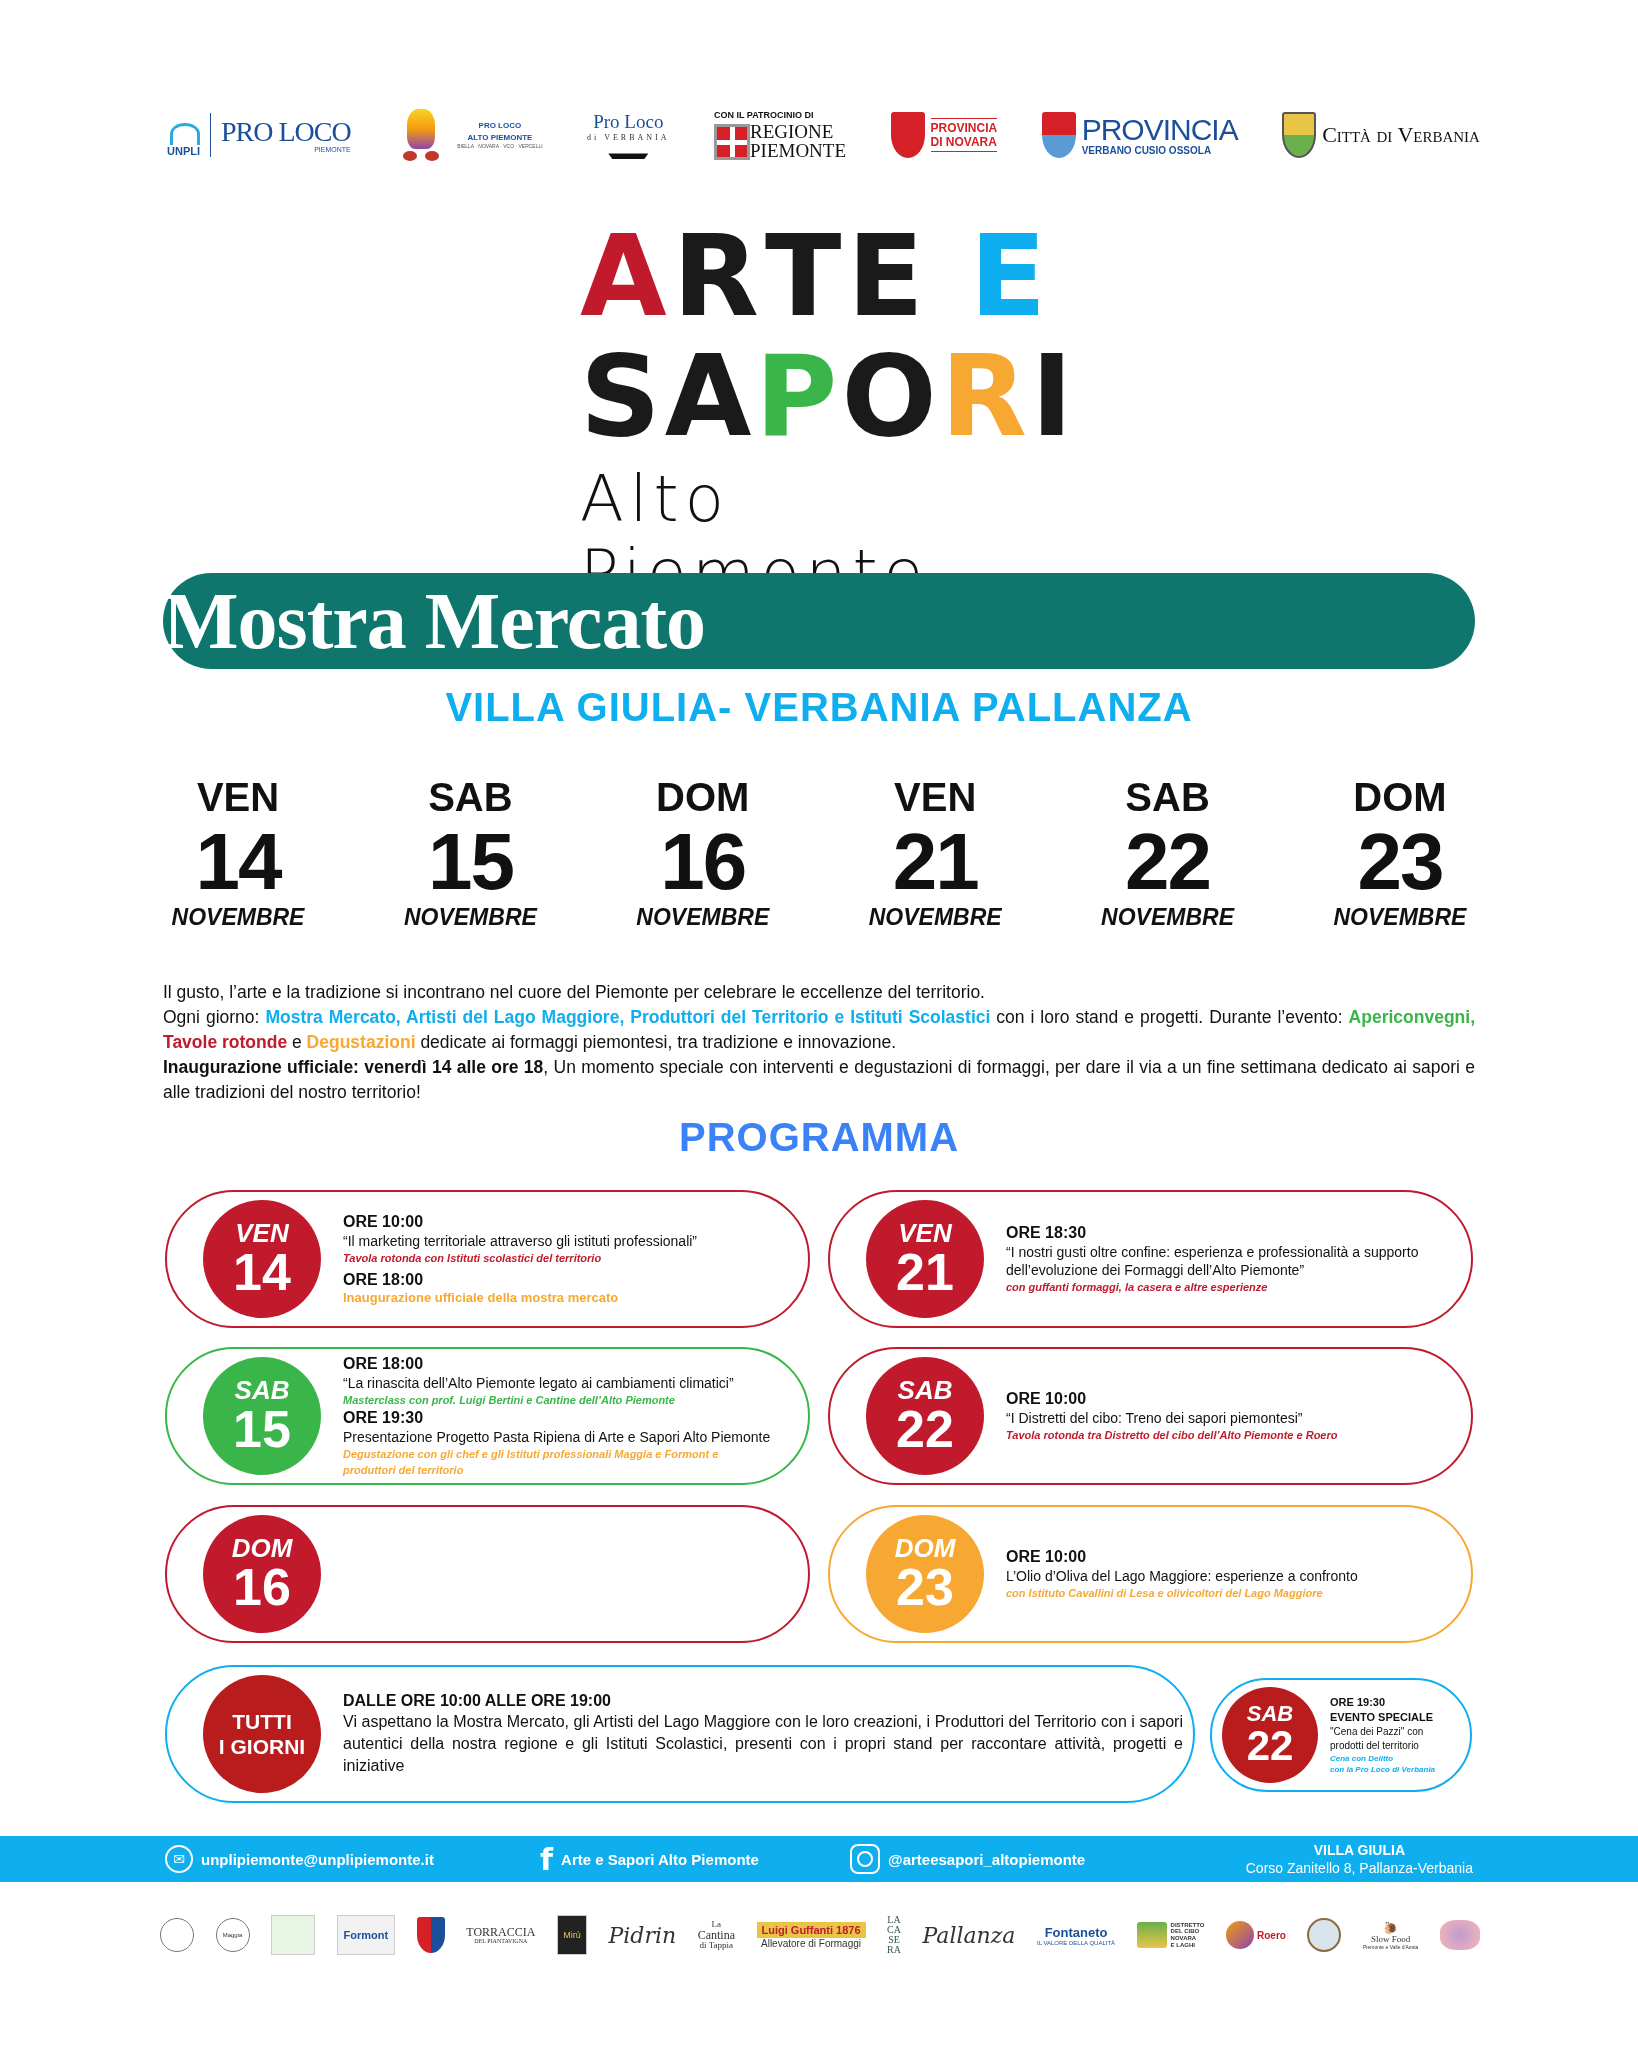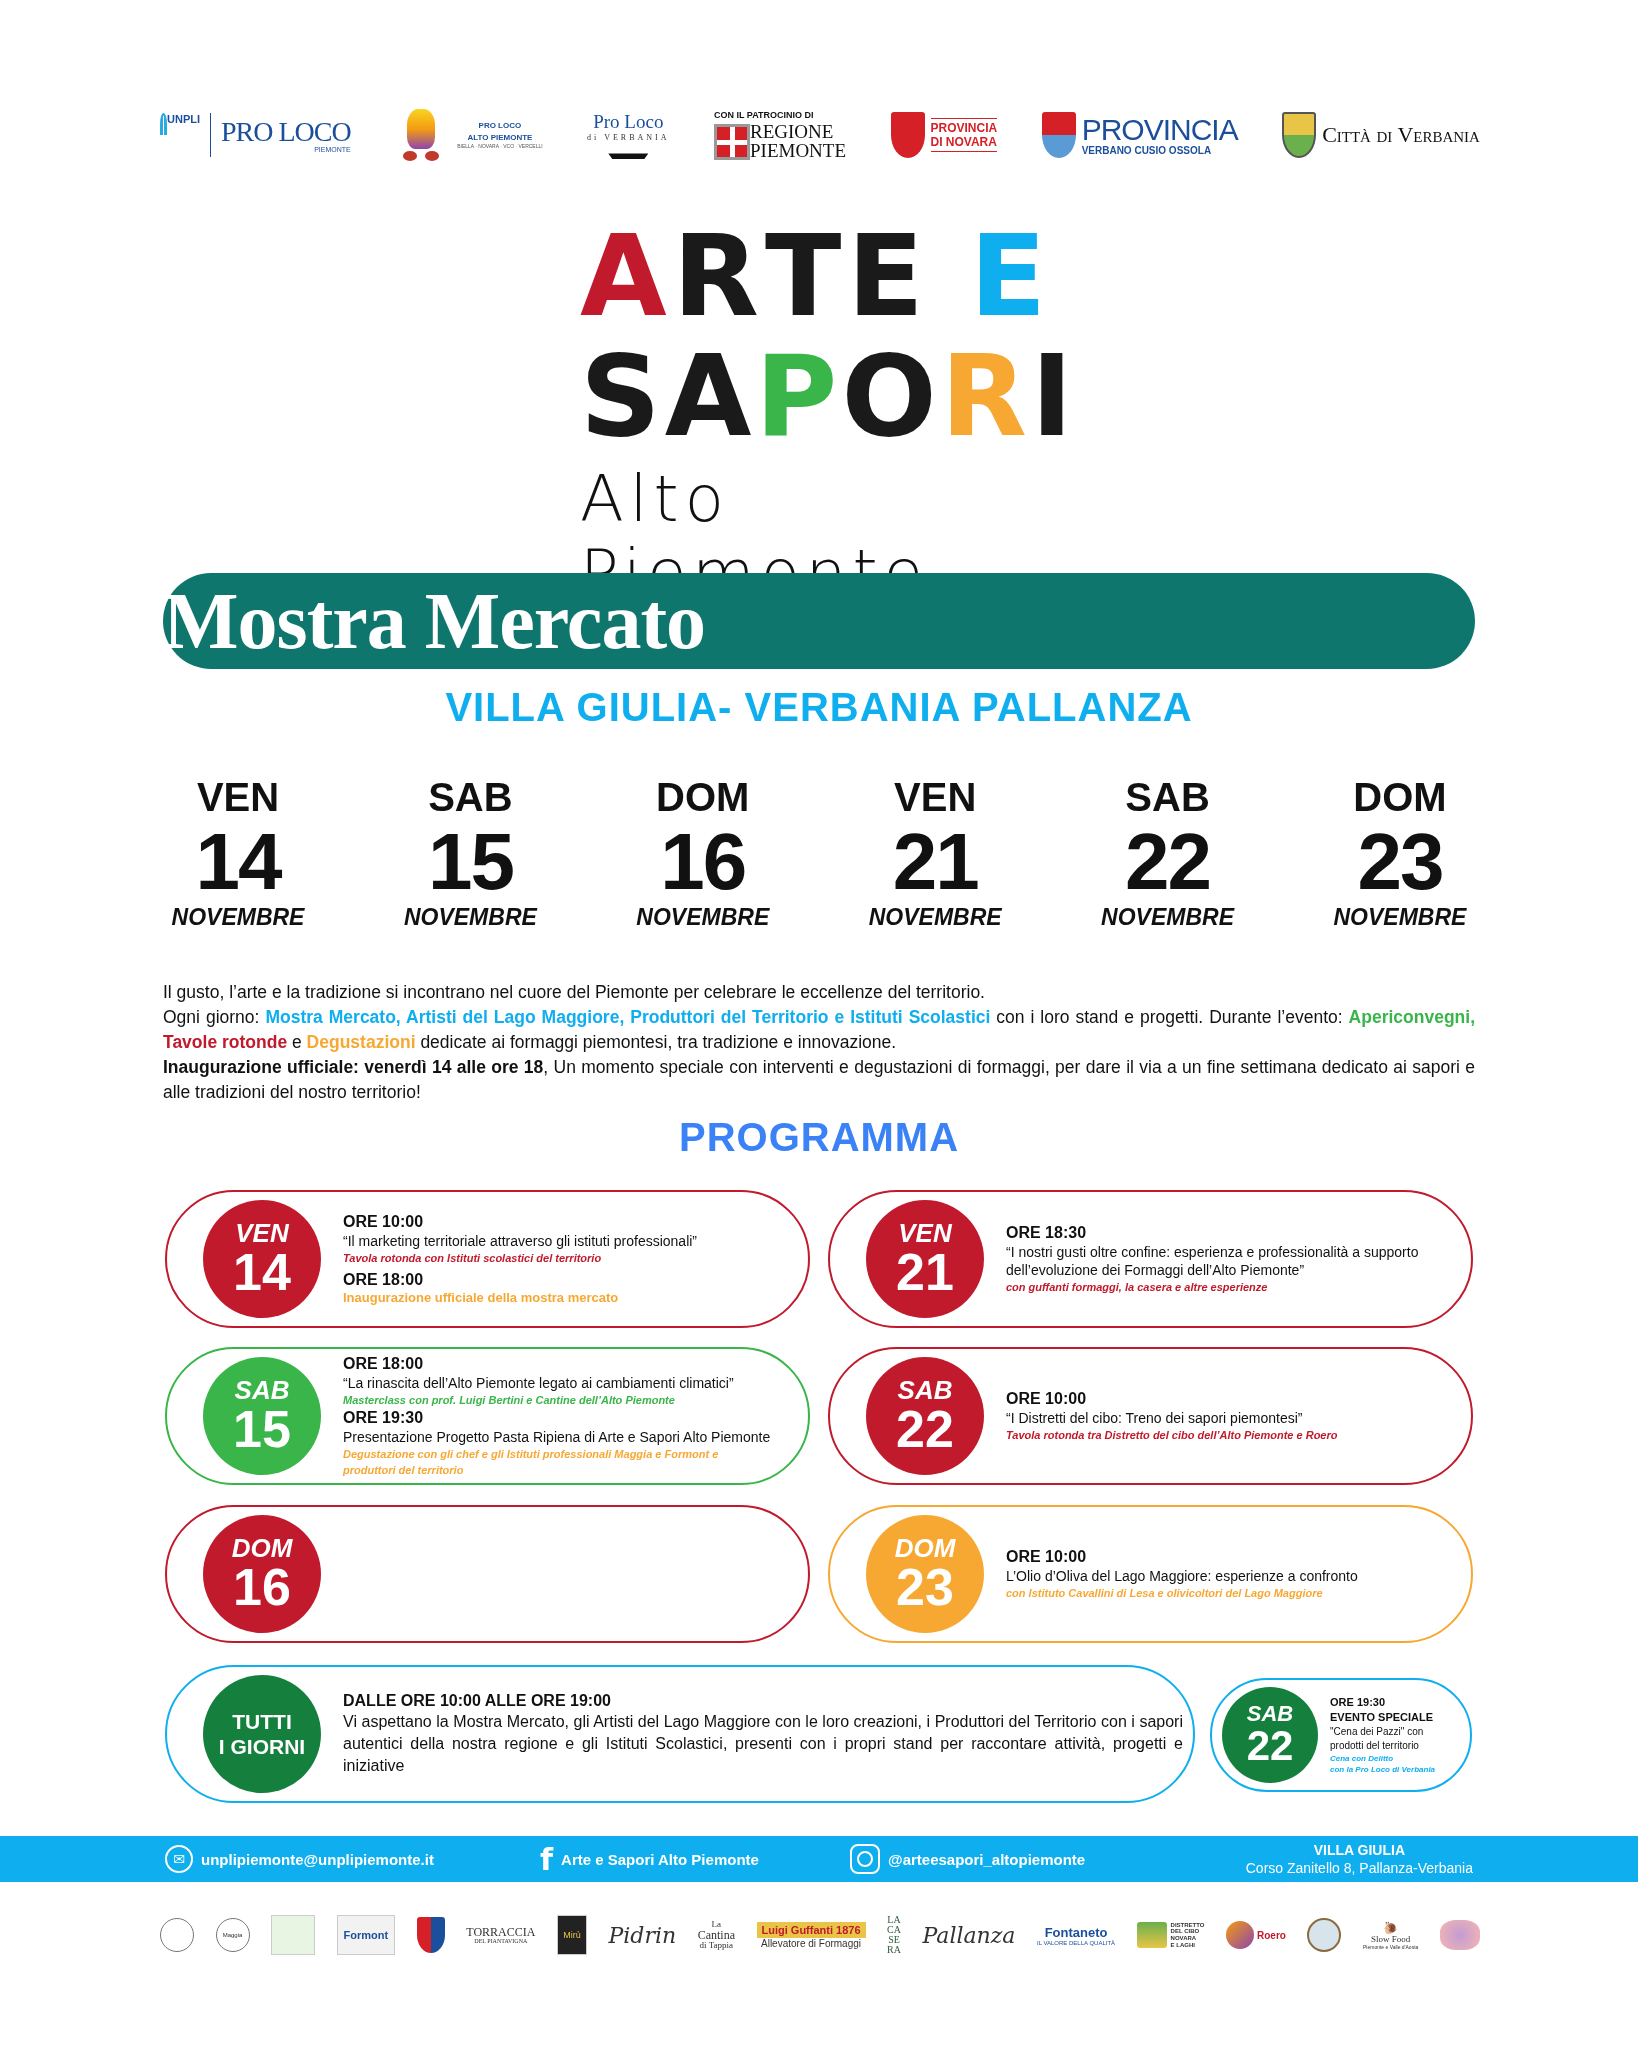--- a/index.html
+++ b/index.html
@@ -2,21 +2,21 @@
 <html><head>
 <meta charset="utf-8">
 <style>
   * { box-sizing: border-box; margin: 0; padding: 0; }
   html, body { width: 1638px; height: 2048px; background: #ffffff; overflow: hidden; }
   body { font-family: "Liberation Sans", "DejaVu Sans", sans-serif; color: #111; position: relative; }
 
   
   .logos-top { position: absolute; top: 100px; left: 160px; width: 1320px; height: 70px; display: flex; align-items: center; justify-content: space-between; }
   .logo { display: flex; align-items: center; gap: 6px; }
-  .unpli-mark { width: 40px; height: 44px; display: flex; flex-direction: row; align-items: flex-start; justify-content: flex-end; }
+  .unpli-mark { width: 40px; height: 44px; display: flex; flex-direction: column; align-items: flex-end; justify-content: flex-end; }
   .unpli-mark .wave { width: 30px; height: 22px; border-radius: 50% 50% 0 0; border: 3px solid #29abe2; border-bottom: none; }
   .unpli-mark span { font-weight: bold; font-size: 11px; color: #1b4f9c; }
   .vbar { width: 1px; height: 44px; background: #1b4f9c; margin: 0 4px; }
   .proloco-text { font-family: "Liberation Serif", serif; color: #1b4f9c; font-size: 28px; letter-spacing: -1px; line-height: 1; }
   .proloco-sub { font-size: 7px; color: #1b4f9c; text-align: right; }
   .mascot { width: 56px; height: 56px; position: relative; }
   .mascot .body { position: absolute; left: 12px; top: 2px; width: 28px; height: 40px; background: linear-gradient(180deg,#f9d423 0%,#f39c12 50%,#8e44ad 100%); border-radius: 40% 40% 30% 30%; }
   .mascot .shoe { position: absolute; bottom: 2px; width: 14px; height: 10px; background: #c0392b; border-radius: 50%; }
   .small-org { font-size: 8px; font-weight: bold; color: #1b4f9c; line-height: 1.4; text-align: center; }
   .pl-verbania { text-align: center; font-family: "Liberation Serif", serif; color: #1b4f9c; }
@@ -76,21 +76,21 @@
   .ev-time { font-weight: bold; font-size: 16px; color: #111; line-height: 20px; }
   .ev-title { font-size: 14px; color: #111; line-height: 18px; }
   .ev-note { font-weight: bold; font-style: italic; font-size: 11px; line-height: 16px; }
   .card.red { border-color: #c01a2c; }
   .card.red .badge { background: #c01a2c; }
   .card.green { border-color: #3ab54a; }
   .card.green .badge { background: #3ab54a; }
   .card.orange { border-color: #f7a833; }
   .card.orange .badge { background: #f7a833; }
   .card.blue { border-color: #0eaeef; }
-  .card.blue .badge { background: #15803d; }
+  .card.blue .badge { background: #b91c1c; }
   .n-red { color: #c01a2c; }
   .n-green { color: #3ab54a; }
   .n-orange { color: #f7a833; }
   .n-blue { color: #0eaeef; }
 
   .c1 { top: 1190px; left: 165px; width: 645px; height: 138px; }
   .c2 { top: 1190px; left: 828px; width: 645px; height: 138px; }
   .c3 { top: 1347px; left: 165px; width: 645px; height: 138px; }
   .c4 { top: 1347px; left: 828px; width: 645px; height: 138px; }
   .c5 { top: 1505px; left: 165px; width: 645px; height: 138px; }

